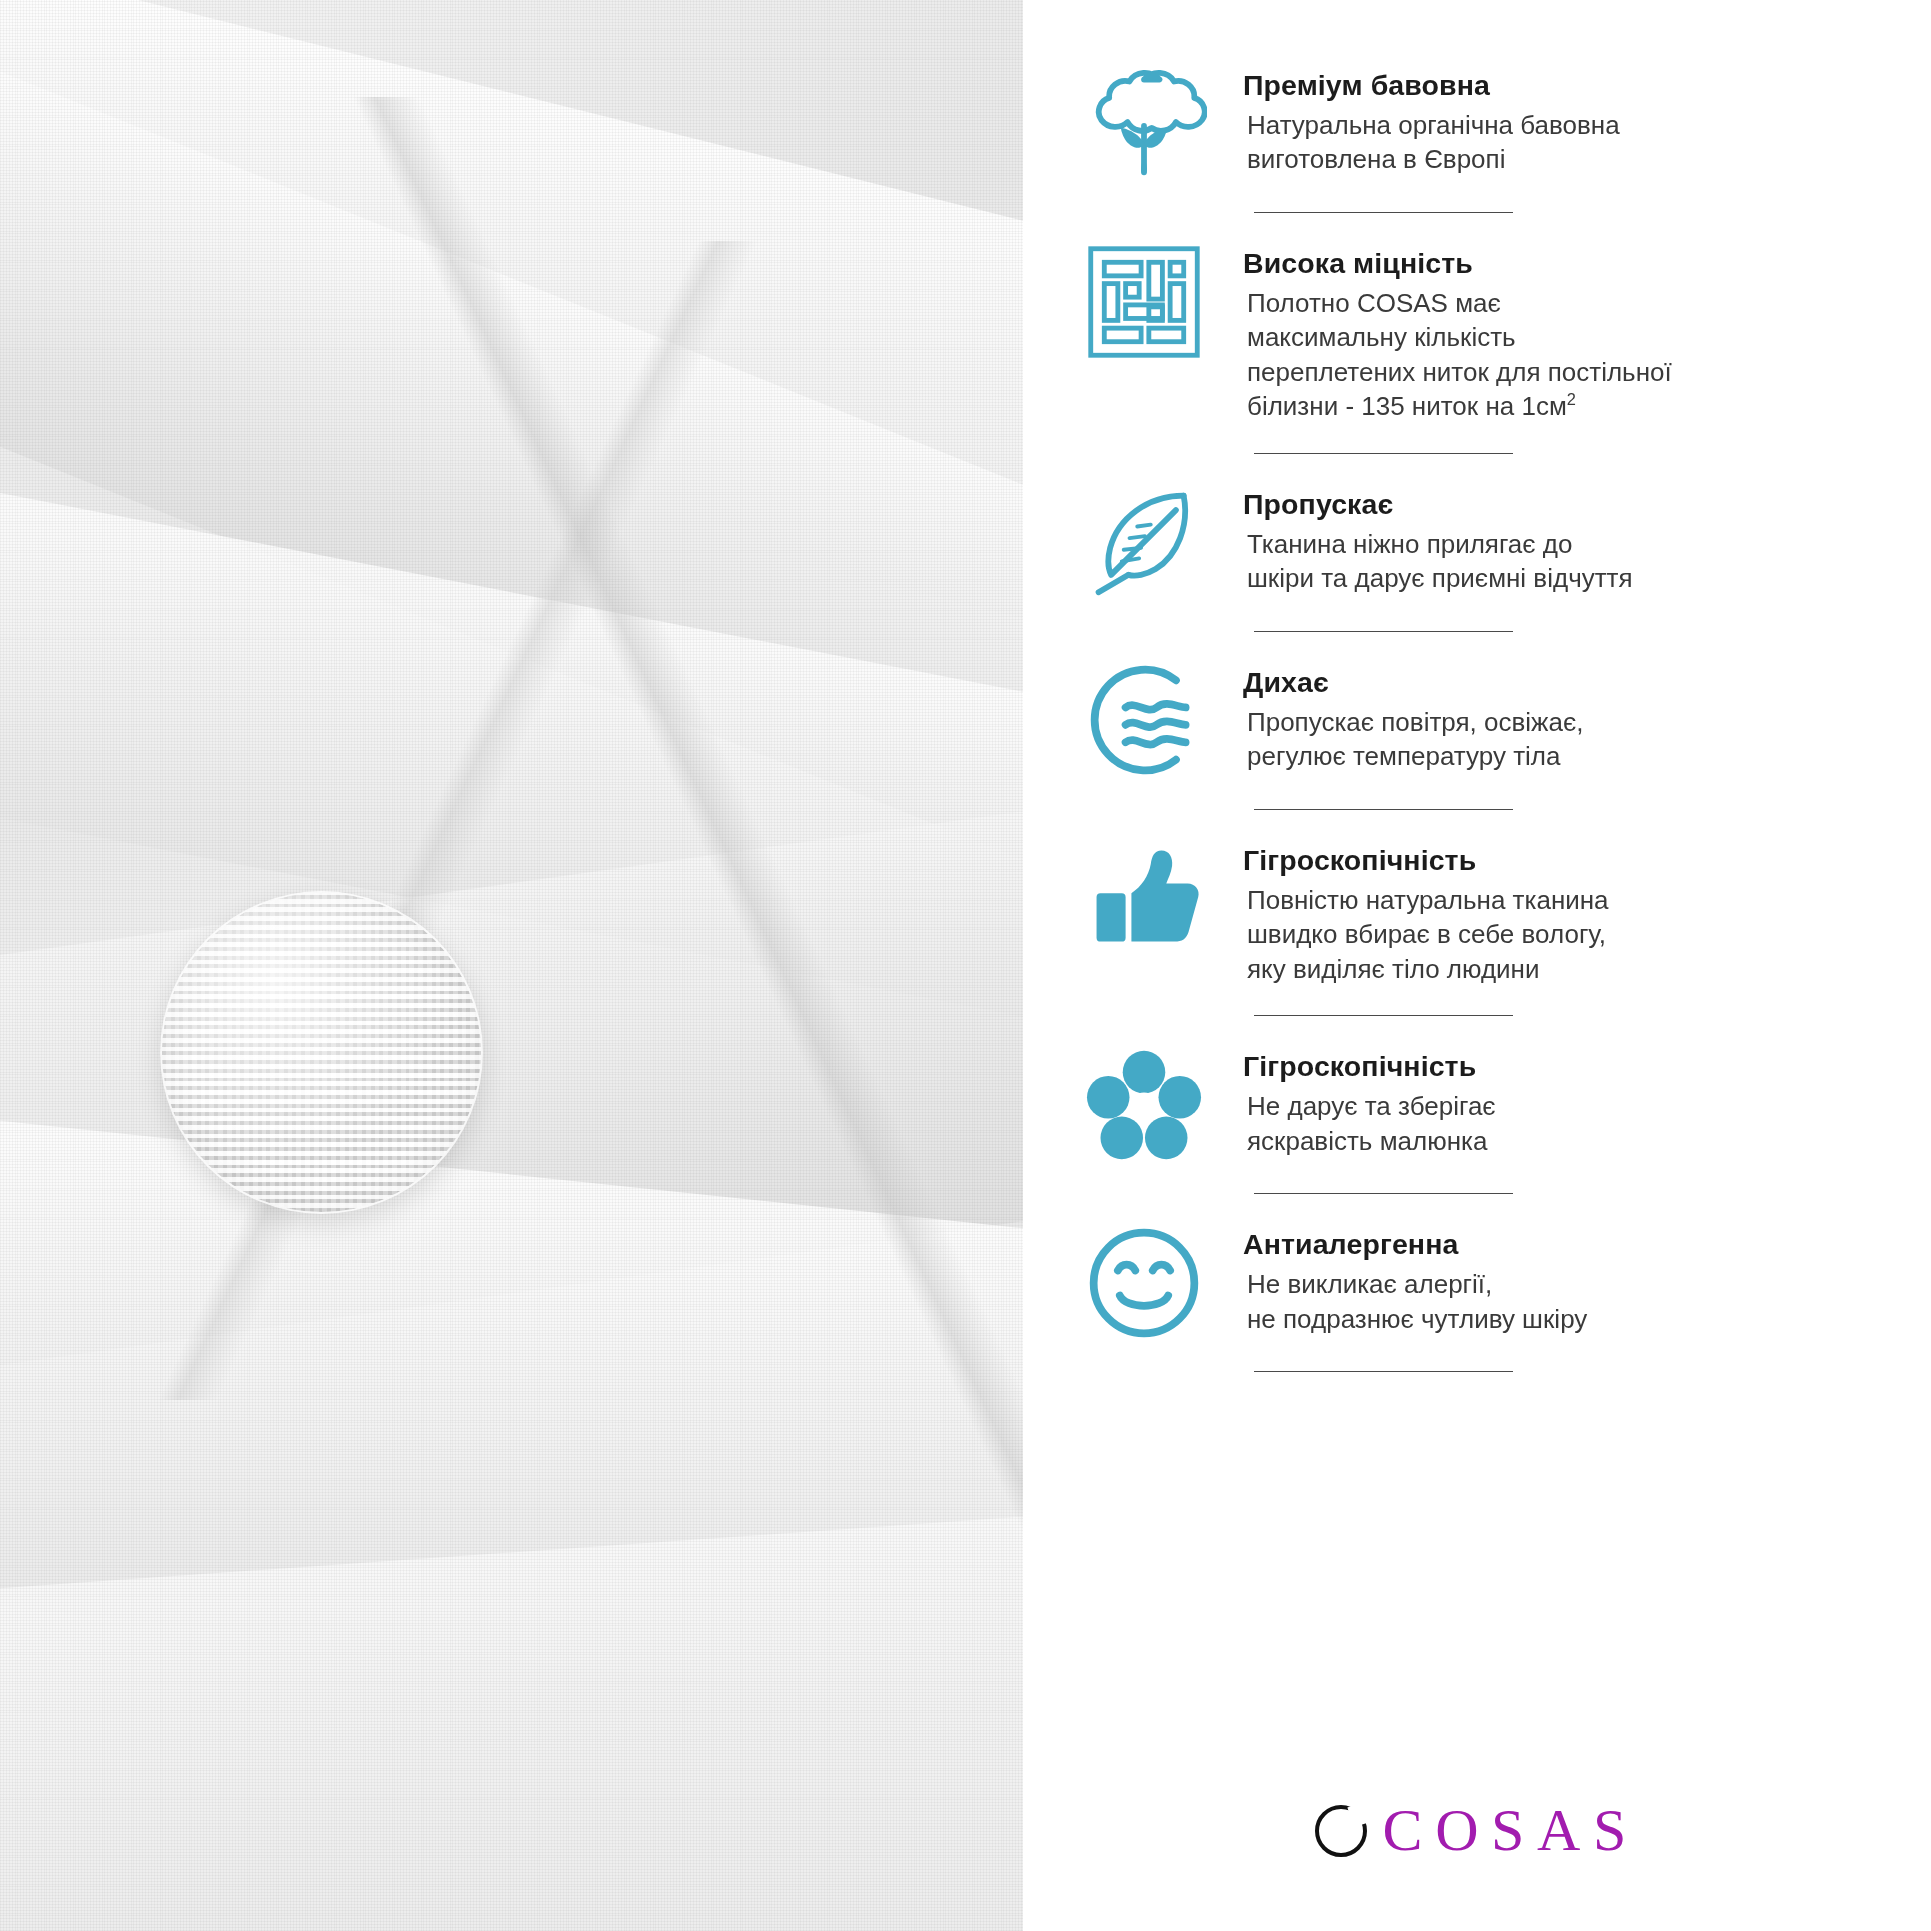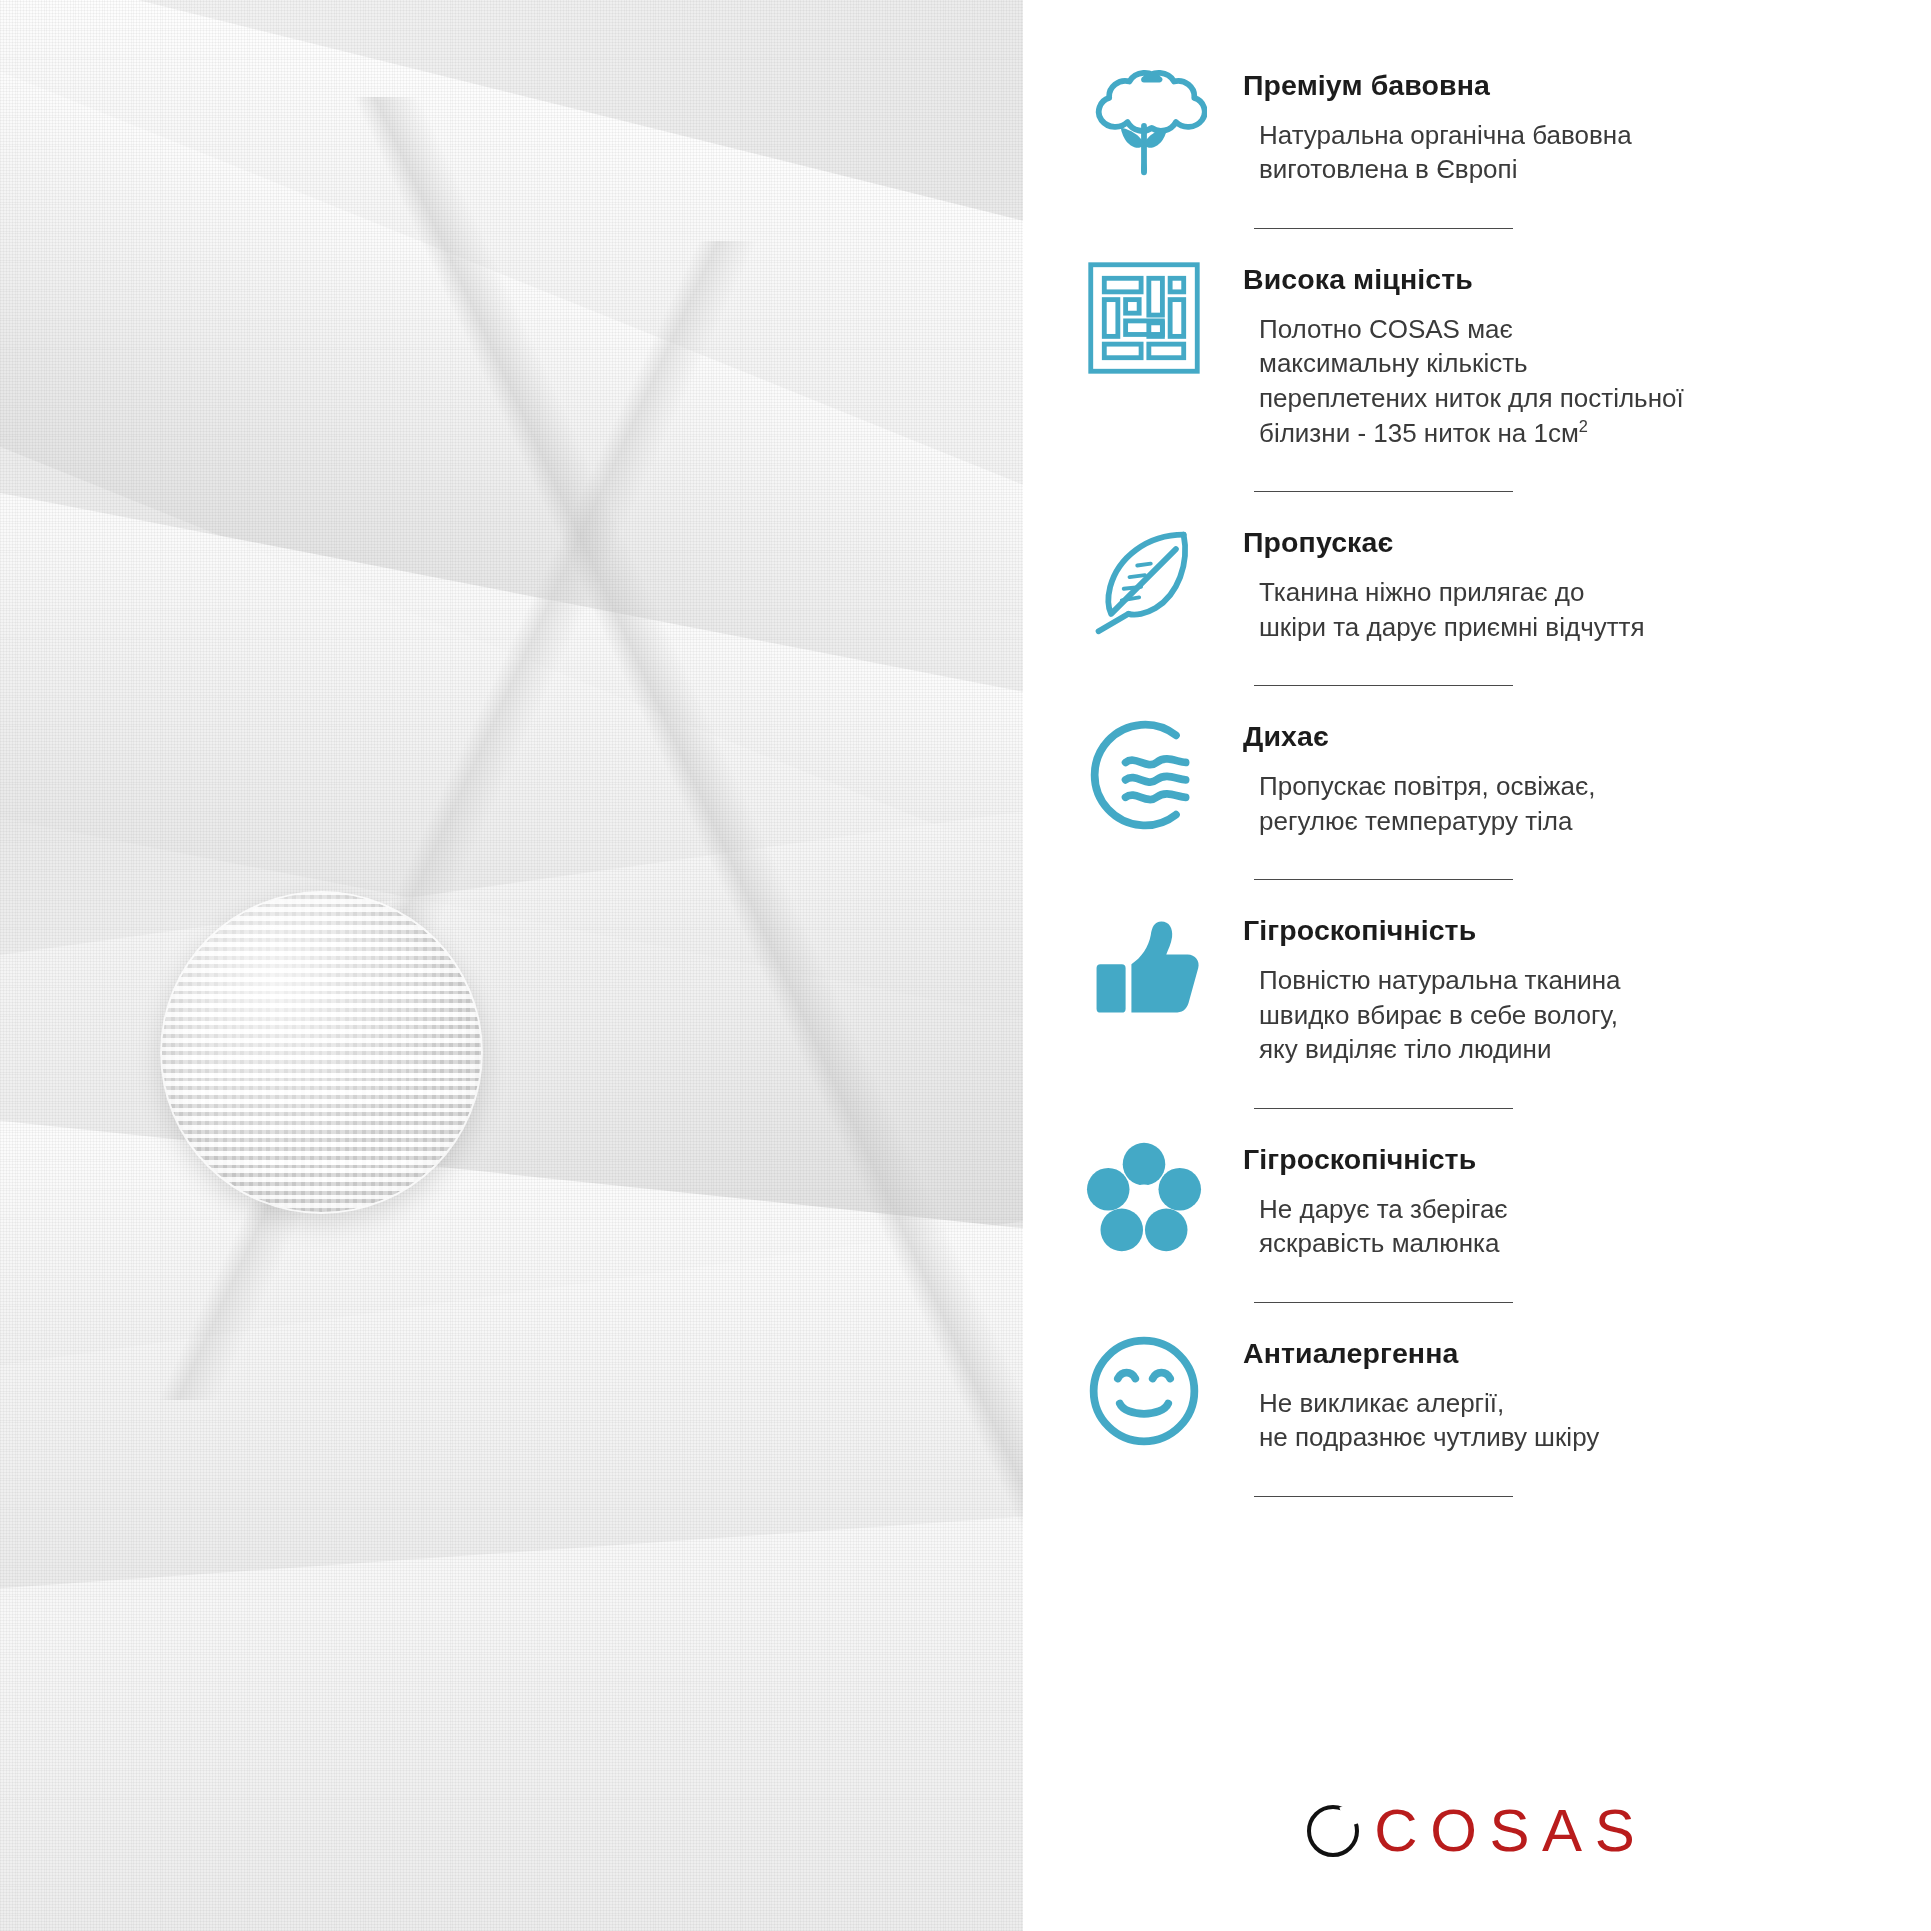--- a/index.html
+++ b/index.html
@@ -159,21 +159,21 @@
     font-weight: bold;
     color: #1c1c1c;
     letter-spacing: 0.1px;
     line-height: 1.2;
     margin: 0 0 5.8px 0;
   }
   .feat-desc {
     font-size: 26px;
     color: #3a3a3a;
     line-height: 1.33;
-    margin: 16px;
+    margin: 4px;
     white-space: pre-line;
   }
   .sup { font-size: 16.4px; vertical-align: super; }
 
   .divider {
     height: 0;
     border-top: 1.9px solid #4a4a4a;
     width: 259px;
     margin: 25px 0 25px 183px;
   }
@@ -204,22 +204,22 @@
     left: 31px;
     top: -5.8px;
     width: 25px;
     height: 21px;
     background: #ffffff;
     transform: rotate(-18deg);
   }
   .brand-text {
     font-size: 60px;
     letter-spacing: 12.6px;
-    color: #b91c1c;
-    font-family: Liberation Sans, sans-serif;
+    color: #a21caf;
+    font-family: Liberation Serif, serif;
     font-weight: 400;
   }
 </style>
 </head>
 <body>
 
 <div class="page">
 
   <div class="photo">
     <div class="fold f1"></div>

